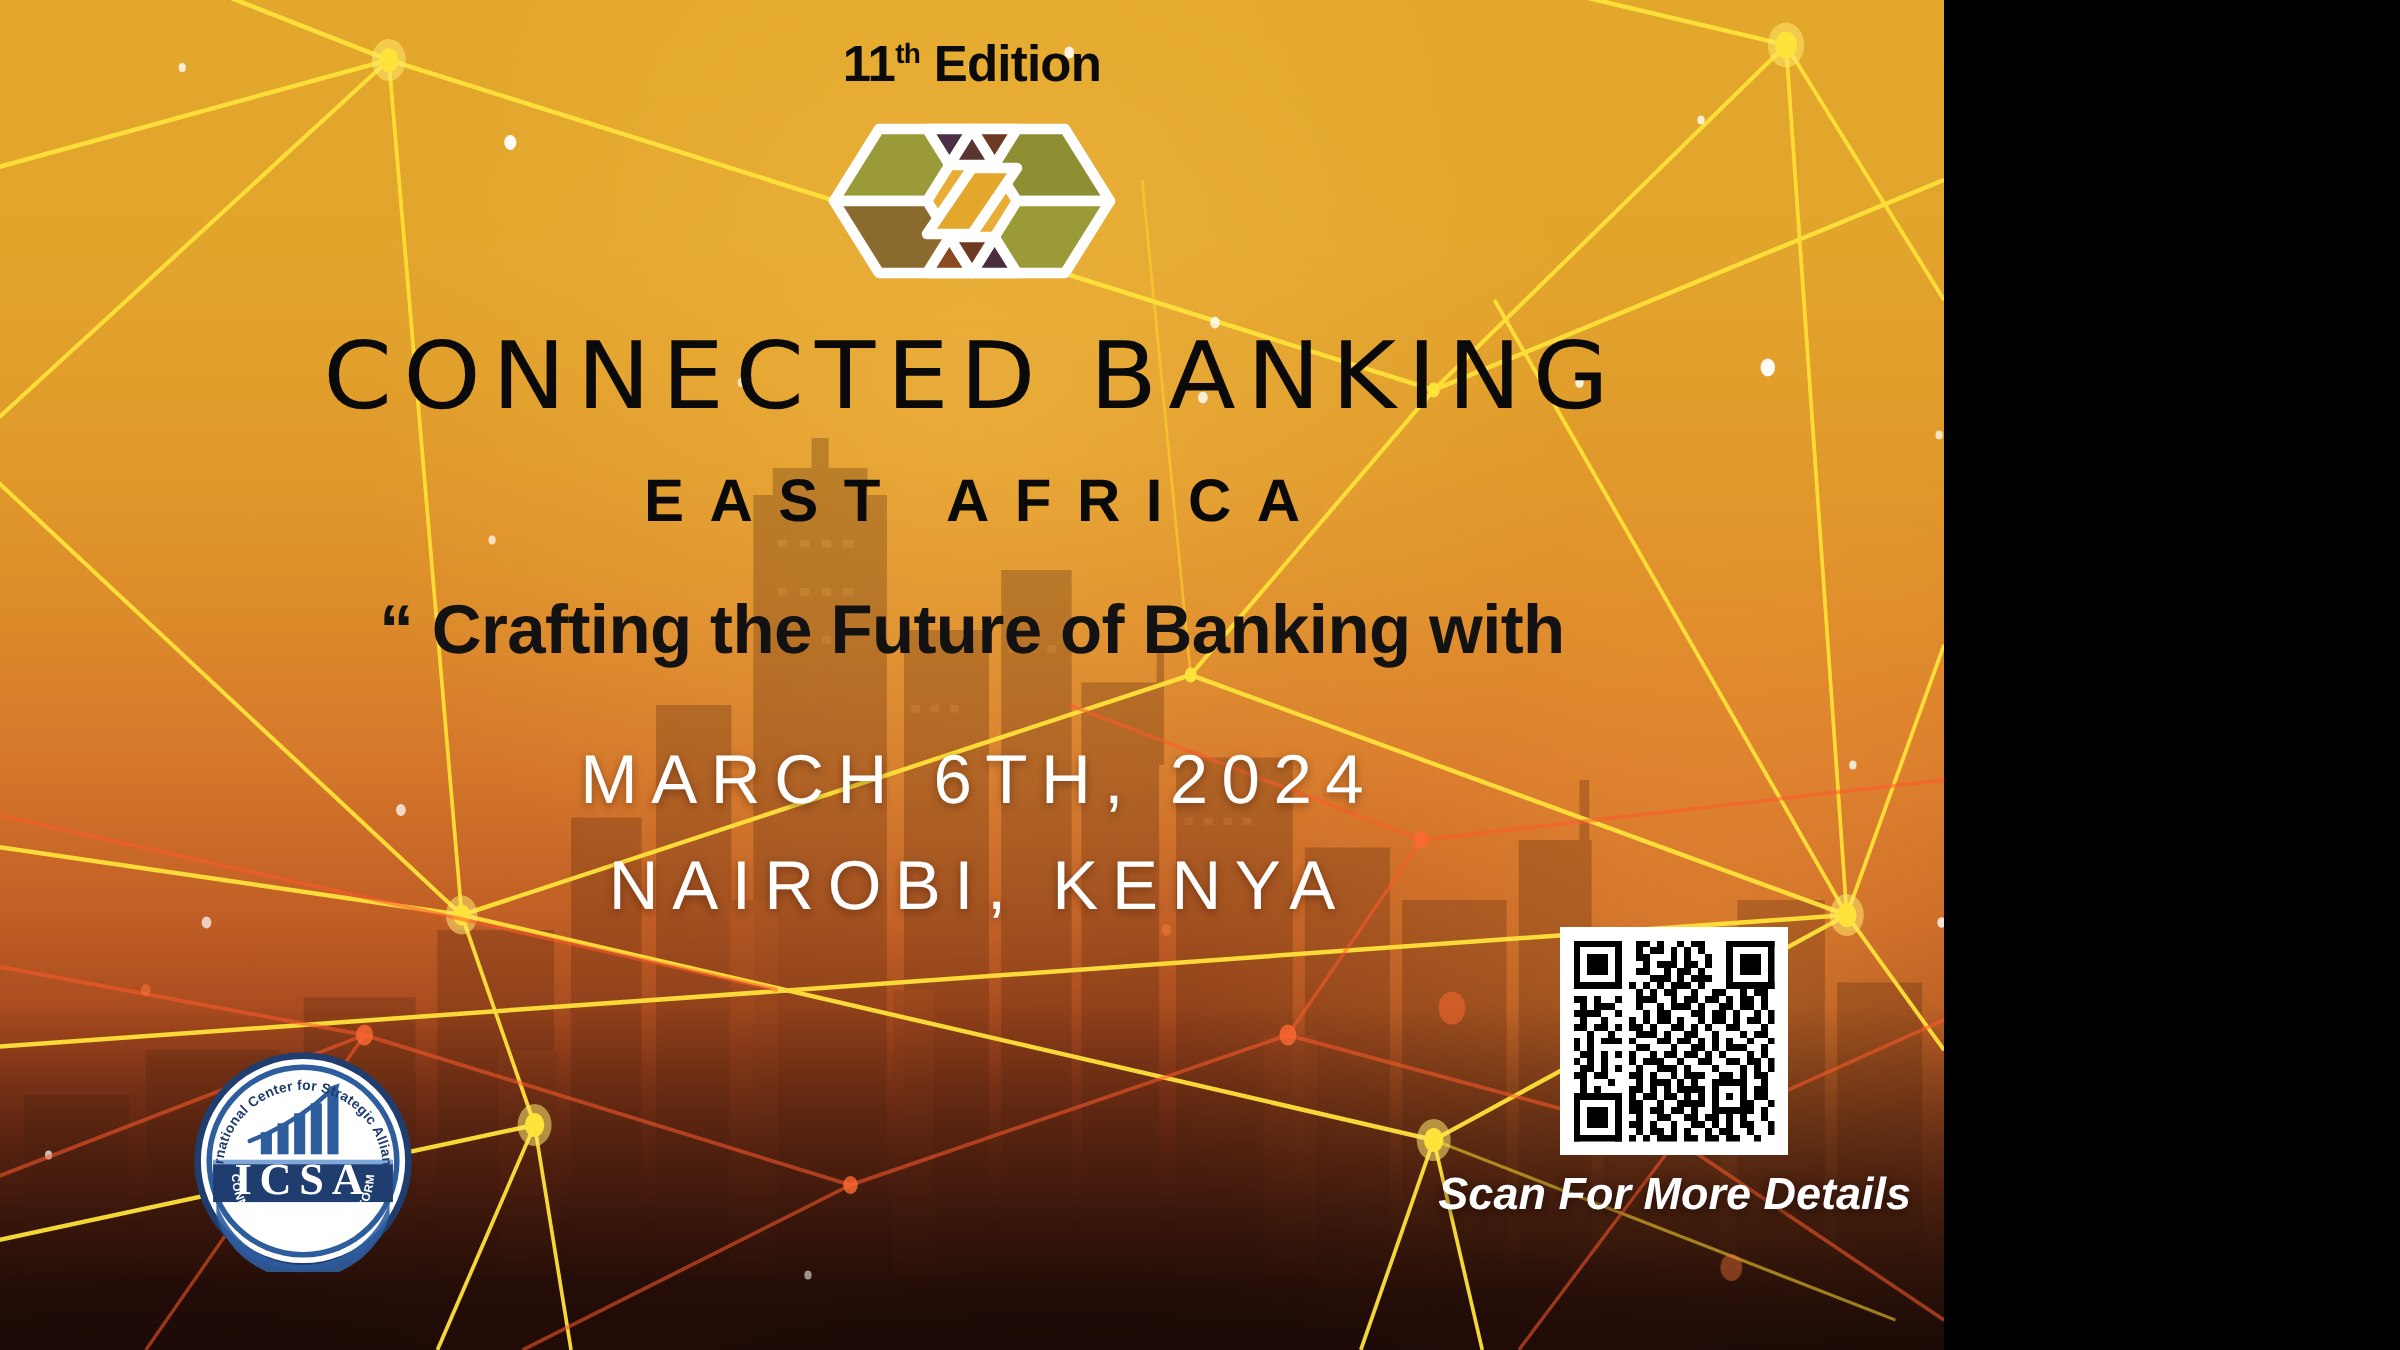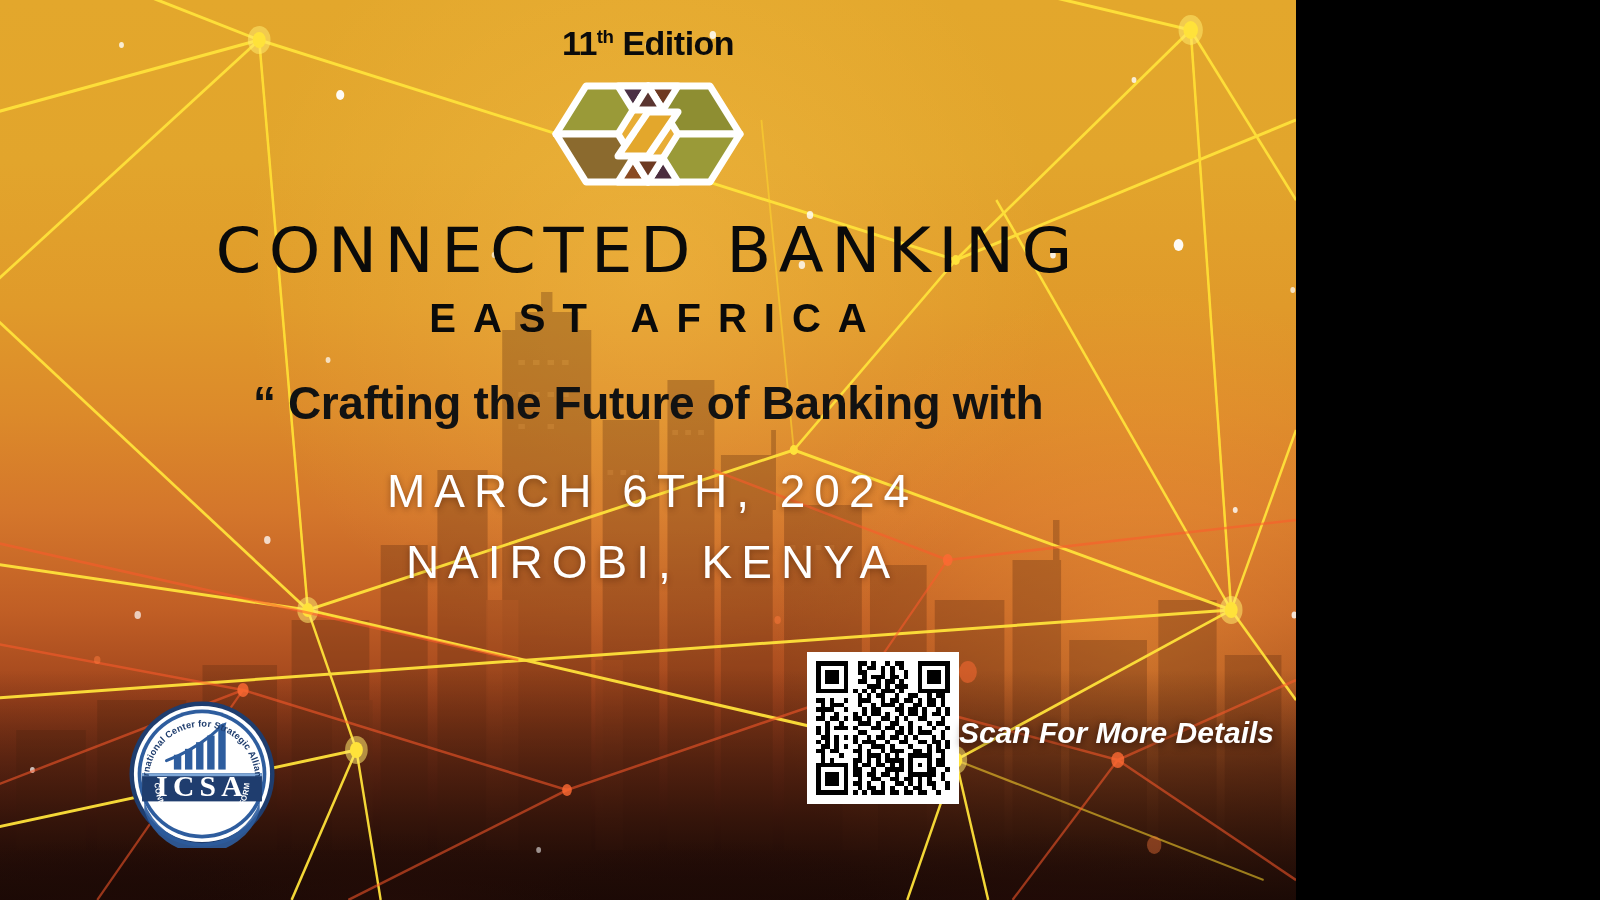--- a/index.html
+++ b/index.html
@@ -90,21 +90,21 @@
     font-size:62px;
     font-weight:400;
     color:#0A0A0A;
     letter-spacing:7px;
     line-height:1;
     white-space:nowrap;
     font-family:"DejaVu Sans", sans-serif;
     transform:scaleX(1.06);
   }
   #subwordmark {
-    margin-top:16px;
+    margin-top:32px;
     font-size:40px;
     font-weight:bold;
     color:#0A0A0A;
     letter-spacing:17px;
     line-height:1;
     white-space:nowrap;
     text-indent:17px;
   }
 
   #tagline {
@@ -122,21 +122,21 @@
   #event-date, #event-place {
     color:#FFFFFF;
     font-size:46px;
     font-weight:400;
     letter-spacing:9px;
     line-height:1.18;
     text-indent:9px;
     text-shadow:0 2px 6px rgba(60,20,5,.45);
     white-space:nowrap;
   }
-  #event-date { margin-top:34px; }
+  #event-date { margin-top:46px; }
   #event-place { margin-top:16px; }
 
   
   #icsa-block {
     position:absolute; left:22px; bottom:52px;
     width:360px;
     display:flex; flex-direction:column; align-items:center;
   }
   #icsa-badge { width:148px; height:148px; }
   #icsa-badge svg { width:100%; height:100%; display:block; }
@@ -147,22 +147,22 @@
     font-size:30px;
     font-weight:bold;
     font-style:italic;
     line-height:1.2;
     text-shadow:0 2px 8px rgba(20,5,2,.7);
   }
   #organizer-credit .ln { display:block; }
 
   
   #qr-block {
-    position:absolute; right:22px; bottom:96px;
-    display:flex; align-items:center;
+    position:absolute; right:22px; bottom:86px;
+    display:flex; flex-direction:column; align-items:center;
   }
   #qr-code {
     width:152px; height:152px;
     background:#FFFFFF;
     padding:9px;
   }
   #qr-code svg { width:100%; height:100%; display:block; }
   #qr-caption {
     margin-top:10px;
     color:#FFFFFF;

